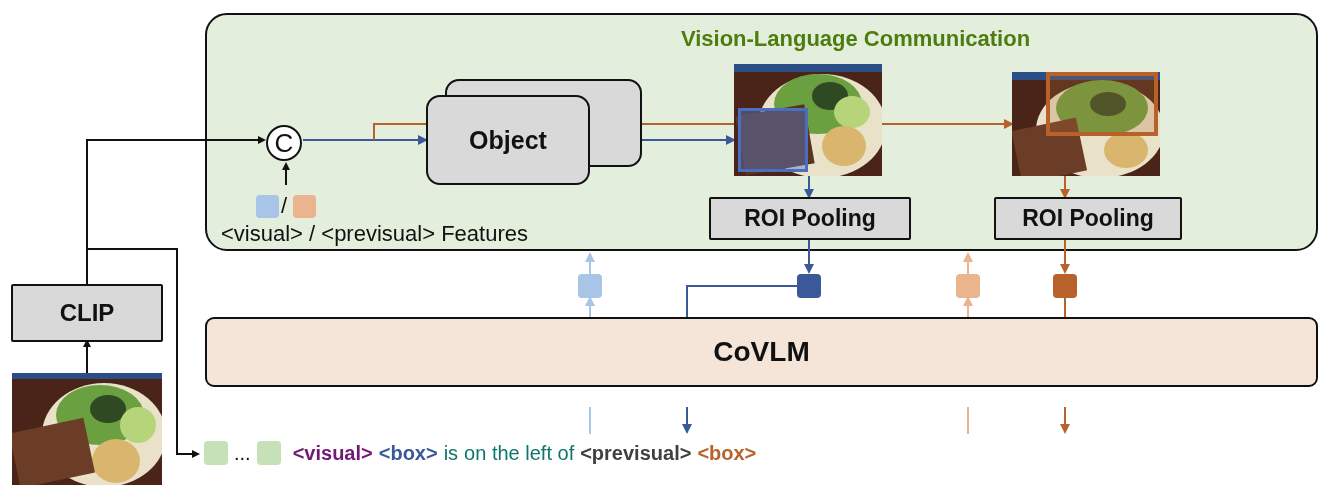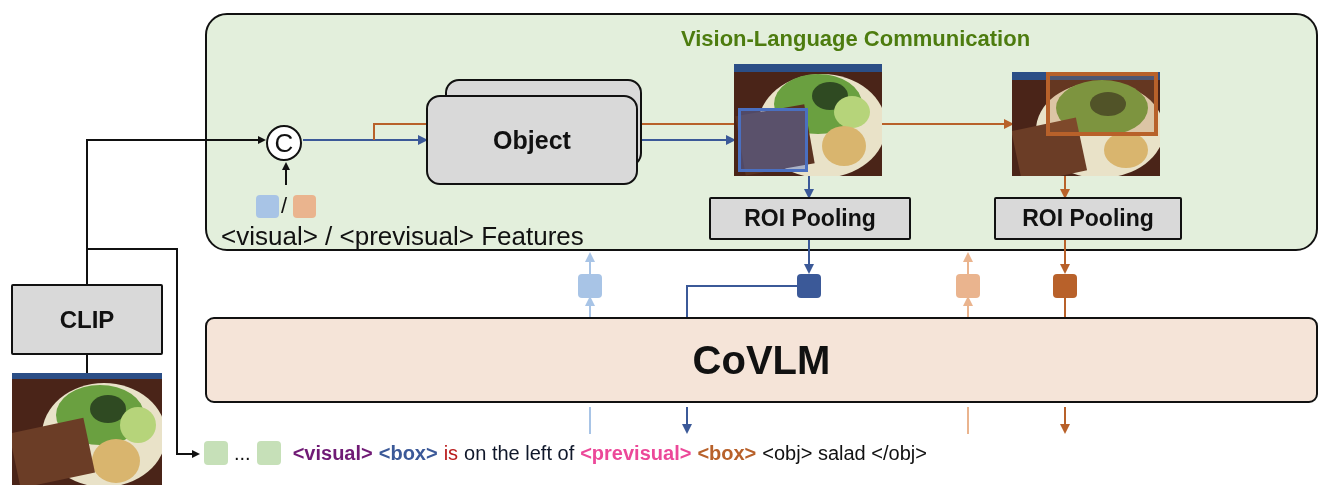--- a/index.html
+++ b/index.html
@@ -2,24 +2,24 @@
 <html><head>
 <meta charset="utf-8">
 <style>
   html,body{margin:0;padding:0;background:#ffffff;}
   body{width:1332px;height:500px;position:relative;overflow:hidden;font-family:"Liberation Sans",sans-serif;}
   .abs{position:absolute;}
   svg.lines{position:absolute;left:0;top:0;}
   .vlc{left:205px;top:13px;width:1113px;height:238px;background:#e3efdc;border:2px solid #111;border-radius:22px;box-sizing:border-box;}
   .vlc-title{left:205px;top:26px;width:1301px;text-align:center;font-weight:bold;font-size:22px;color:#4d7c0f;}
   .box{background:#d9d9d9;border:2px solid #111;border-radius:2px;box-sizing:border-box;display:flex;align-items:center;justify-content:center;text-align:center;font-weight:bold;color:#111;}
-  .covlm{left:205px;top:317px;width:1113px;height:86px;background:#f5e4d8;border:2px solid #111;border-radius:9px;box-sizing:border-box;display:flex;align-items:center;justify-content:center;font-weight:bold;font-size:40px;color:#111;}
+  .covlm{left:205px;top:317px;width:1113px;height:70px;background:#f5e4d8;border:2px solid #111;border-radius:9px;box-sizing:border-box;display:flex;align-items:center;justify-content:center;font-weight:bold;font-size:28px;color:#111;}
   .token{border-radius:4px;}
   .photo{overflow:hidden;}
-  .feat-label{font-size:26px;color:#111;}
+  .feat-label{font-size:22px;color:#111;}
   .seq{left:200px;top:438px;height:30px;display:flex;align-items:center;font-size:20px;white-space:nowrap;}
   .seq span{margin-right:6px;}
   .c-circle{left:266px;top:125px;width:36px;height:36px;border-radius:50%;border:2px solid #111;background:#fff;box-sizing:border-box;display:flex;align-items:center;justify-content:center;font-size:26px;color:#111;}
 </style>
 </head>
 <body>
 
 <svg class="lines" width="1332" height="500">
   <defs>
     <marker id="ah-black" markerWidth="8" markerHeight="8" refX="6" refY="4" orient="auto" markerUnits="userSpaceOnUse">
@@ -108,21 +108,21 @@
 <div class="abs c-circle">
     <span>C</span>
   </div>
 
 <div class="abs token" style="left:256px;top:195px;width:23px;height:23px;background:#a8c4e6;"></div>
 <div class="abs" style="left:281px;top:193px;font-size:22px;color:#111;">/</div>
 <div class="abs token" style="left:293px;top:195px;width:23px;height:23px;background:#eab48e;"></div>
 <div class="abs feat-label" style="left:221px;top:221px;">&lt;visual&gt; / &lt;previsual&gt; Features</div>
 
 <div class="abs box" style="left:445px;top:79px;width:197px;height:88px;border-radius:14px;"></div>
-<div class="abs box" style="left:426px;top:95px;width:212px;height:90px;border-radius:14px;font-size:25px;line-height:32px;flex-direction:row;">
+<div class="abs box" style="left:426px;top:95px;width:164px;height:90px;border-radius:14px;font-size:25px;line-height:32px;flex-direction:row;">
   <span>Object</span>
 </div>
 
 <div class="abs photo" style="left:734px;top:64px;width:148px;height:112px;">
   <svg width="148" height="112">
     <rect width="148" height="112" fill="#2b4e86"></rect>
     <rect x="0" y="8" width="148" height="104" fill="#4a2418"></rect>
     <ellipse cx="88" cy="62" rx="64" ry="52" fill="#e9e2c8"></ellipse>
     <ellipse cx="84" cy="40" rx="44" ry="30" fill="#6aa040"></ellipse>
     <ellipse cx="96" cy="32" rx="18" ry="14" fill="#2f4a22"></ellipse>
@@ -149,39 +149,38 @@
 <div class="abs box" style="left:709px;top:197px;width:202px;height:43px;font-size:23px;">ROI Pooling</div>
 <div class="abs box" style="left:994px;top:197px;width:188px;height:43px;font-size:23px;">ROI Pooling</div>
 
 <div class="abs token" style="left:578px;top:274px;width:24px;height:24px;background:#a8c4e6;"></div>
 <div class="abs token" style="left:797px;top:274px;width:24px;height:24px;background:#3b5998;"></div>
 <div class="abs token" style="left:956px;top:274px;width:24px;height:24px;background:#eab48e;"></div>
 <div class="abs token" style="left:1053px;top:274px;width:24px;height:24px;background:#b8612a;"></div>
 
 <div class="abs covlm">CoVLM</div>
 
-<div class="abs box" style="left:11px;top:284px;width:152px;height:71px;font-size:24px;">CLIP</div>
+<div class="abs box" style="left:11px;top:284px;width:152px;height:58px;font-size:24px;">CLIP</div>
 
 <div class="abs photo" style="left:12px;top:373px;width:150px;height:112px;">
   <svg width="150" height="112">
     <rect width="150" height="112" fill="#2b4e86"></rect>
     <rect x="0" y="6" width="150" height="106" fill="#4a2418"></rect>
     <ellipse cx="92" cy="62" rx="62" ry="52" fill="#e9e2c8"></ellipse>
     <ellipse cx="88" cy="42" rx="44" ry="30" fill="#6aa040"></ellipse>
     <ellipse cx="96" cy="36" rx="18" ry="14" fill="#2f4a22"></ellipse>
     <ellipse cx="126" cy="52" rx="18" ry="18" fill="#b6d47a"></ellipse>
     <ellipse cx="104" cy="88" rx="24" ry="22" fill="#d9b56e"></ellipse>
     <rect x="2" y="52" width="76" height="56" fill="#6b3d26" transform="rotate(-12 40 80)"></rect>
   </svg>
 </div>
 
 <div class="abs seq">
   <span class="token" style="display:inline-block;width:24px;height:24px;background:#c6e0b8;margin-left:4px;"></span>
   <span style="color:#111;">...</span>
   <span class="token" style="display:inline-block;width:24px;height:24px;background:#c6e0b8;margin-right:12px;"></span>
   <span style="color:#701a75;font-weight:bold;">&lt;visual&gt;</span>
   <span style="color:#3b5998;font-weight:bold;">&lt;box&gt;</span>
-  <span style="color:#b91c1c;">is</span>
-  <span style="color:#0f172a;">on the left of</span>
-  <span style="color:#ec4899;font-weight:bold;text-align:center;">&lt;previsual&gt;</span>
+  <span style="color:#0f766e;">is</span>
+  <span style="color:#0f766e;">on the left of</span>
+  <span style="color:#404040;font-weight:bold;text-align:center;">&lt;previsual&gt;</span>
   <span style="color:#b8612a;font-weight:bold;">&lt;box&gt;</span>
-  <span style="color:#111;">&lt;obj&gt; salad &lt;/obj&gt;</span>
 </div>
 
 </body></html>

